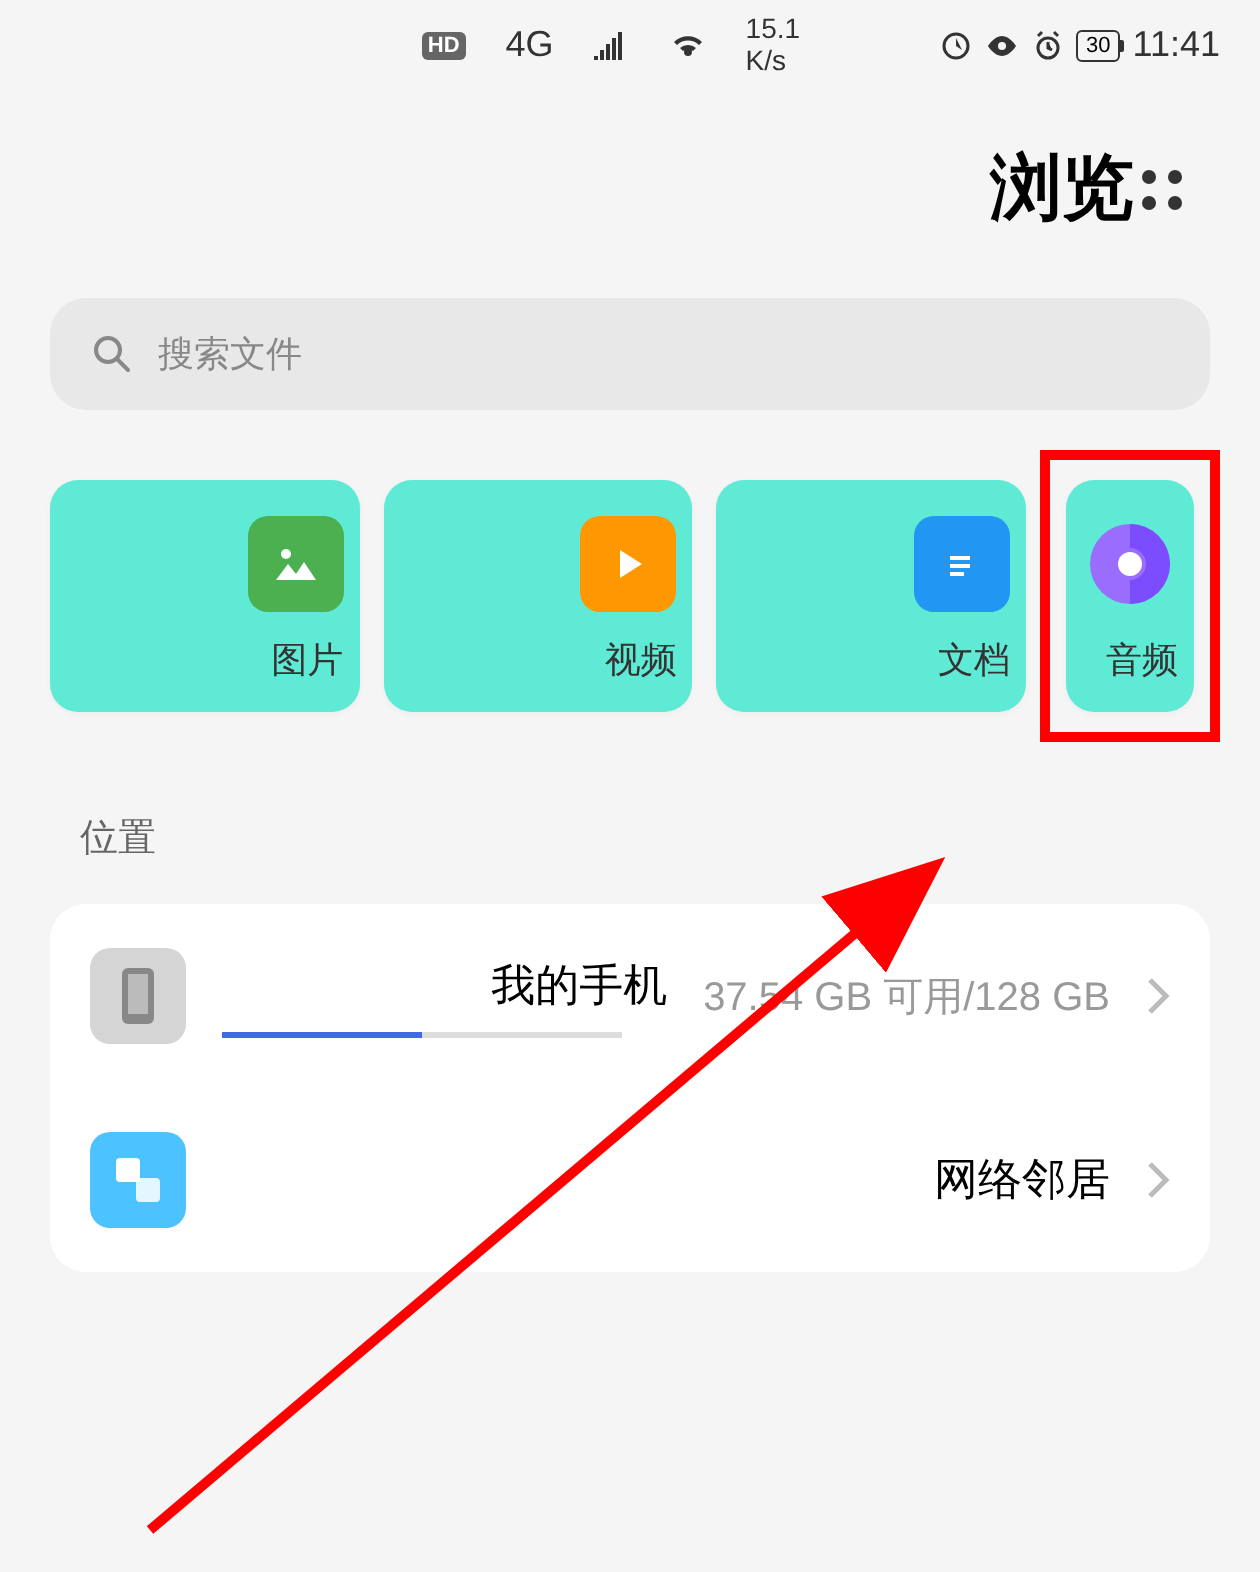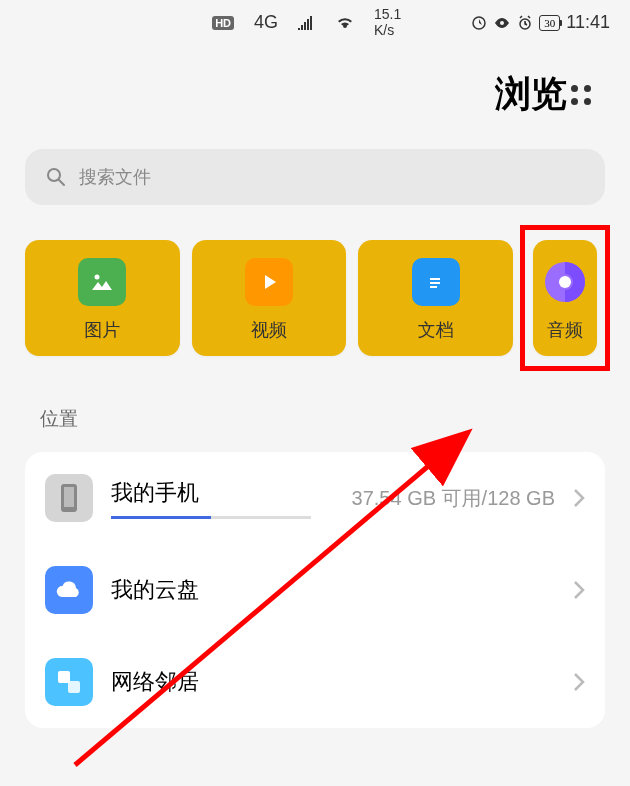--- a/index.html
+++ b/index.html
@@ -44,21 +44,20 @@
       color: #333;
     }
     .status-text.small { font-size: 14px; line-height: 1.1; }
     .status-text.time { font-size: 18px; }
     .battery-box {
       border: 1.5px solid #333;
       border-radius: 3px;
       padding: 1px 4px;
       font-size: 11px;
       position: relative;
-      font-family: Liberation Serif, serif;
     }
     .battery-box::after {
       content: '';
       position: absolute;
       right: -3px;
       top: 4px;
       width: 2px;
       height: 6px;
       background: #333;
       border-radius: 0 1px 1px 0;
@@ -105,26 +104,26 @@
       font-size: 18px;
     }
     
     .category-row {
       display: flex;
       gap: 12px;
       padding: 20px 25px;
     }
     .category-item {
       flex: 1;
-      background: #eab308;
+      background: #5eead4;
       border-radius: 14px;
       padding: 18px 8px 14px;
       display: flex;
       flex-direction: column;
-      align-items: center;
+      align-items: flex-end;
       gap: 12px;
       box-shadow: 0 1px 3px rgba(0,0,0,0.04);
     }
     .category-icon {
       width: 48px;
       height: 48px;
       border-radius: 10px;
       display: flex;
       align-items: center;
       justify-content: center;
@@ -144,20 +143,21 @@
       font-size: 19px;
       color: #666;
       padding: 30px 40px 15px;
     }
     
     .location-list {
       margin: 5px 25px;
       background: #fff;
       border-radius: 18px;
       overflow: hidden;
+      text-align: right;
     }
     .location-item {
       display: flex;
       align-items: center;
       padding: 22px 20px;
       gap: 18px;
     }
     .loc-icon {
       width: 48px;
       height: 48px;
@@ -316,33 +316,20 @@
       <div class="progress">
           <div class="progress-fill"></div>
         </div>
     </div>
     <span class="loc-info">37.54 GB 可用/128 GB</span>
     <svg class="chevron" width="12" height="20" viewBox="0 0 12 20">
         <path fill="none" stroke="currentColor" stroke-width="2.5" d="M2 2l8 8-8 8"></path>
       </svg>
   </div>
 
-  <div class="location-item">
-    <div class="loc-icon" style="background:#4a8cff">
-      <svg width="30" height="22" viewBox="0 0 30 22">
-          <path fill="#fff" d="M22 9a7 7 0 00-13.5-2A5.5 5.5 0 008 18h14a5 5 0 000-9z"></path>
-        </svg>
-    </div>
-    <div class="loc-body">
-      <span class="loc-name">我的云盘</span>
-    </div>
-    <svg class="chevron" width="12" height="20" viewBox="0 0 12 20">
-        <path fill="none" stroke="currentColor" stroke-width="2.5" d="M2 2l8 8-8 8"></path>
-      </svg>
-  </div>
 
   <div class="location-item">
     <div class="loc-icon" style="background:#4cc2ff">
       <svg width="28" height="28" viewBox="0 0 28 28">
           <rect x="3" y="3" width="12" height="12" rx="2" fill="#fff"></rect>
           <rect x="13" y="13" width="12" height="12" rx="2" fill="#fff" opacity="0.85"></rect>
         </svg>
     </div>
     <div class="loc-body">
       <span class="loc-name">网络邻居</span>

